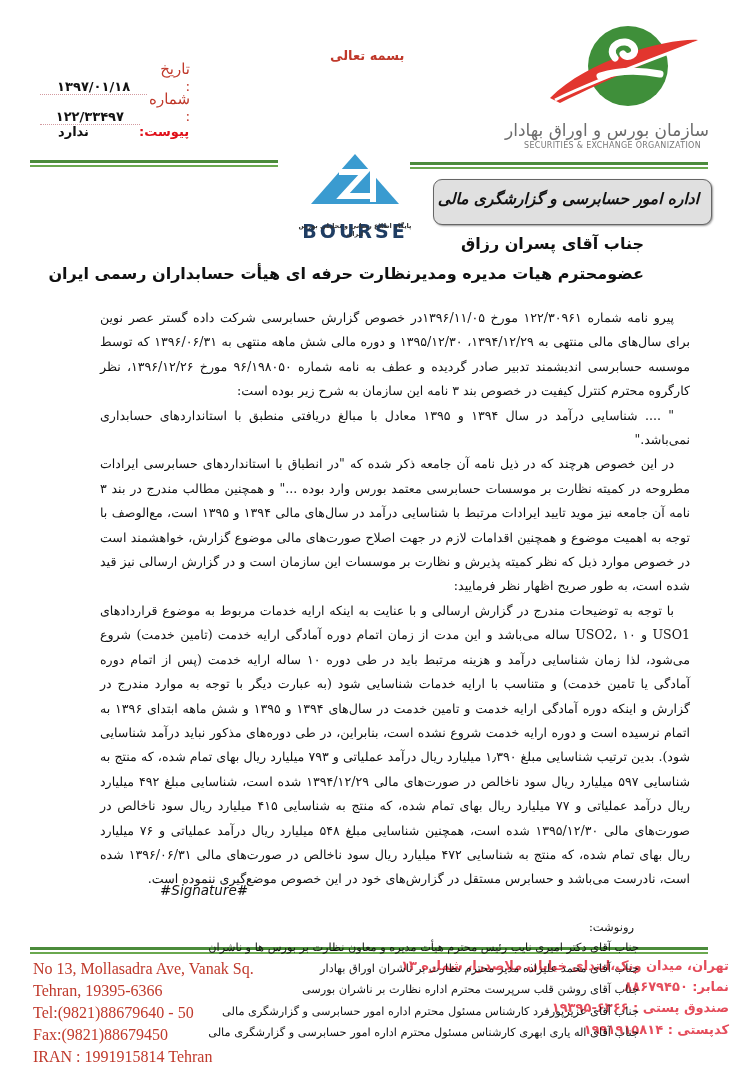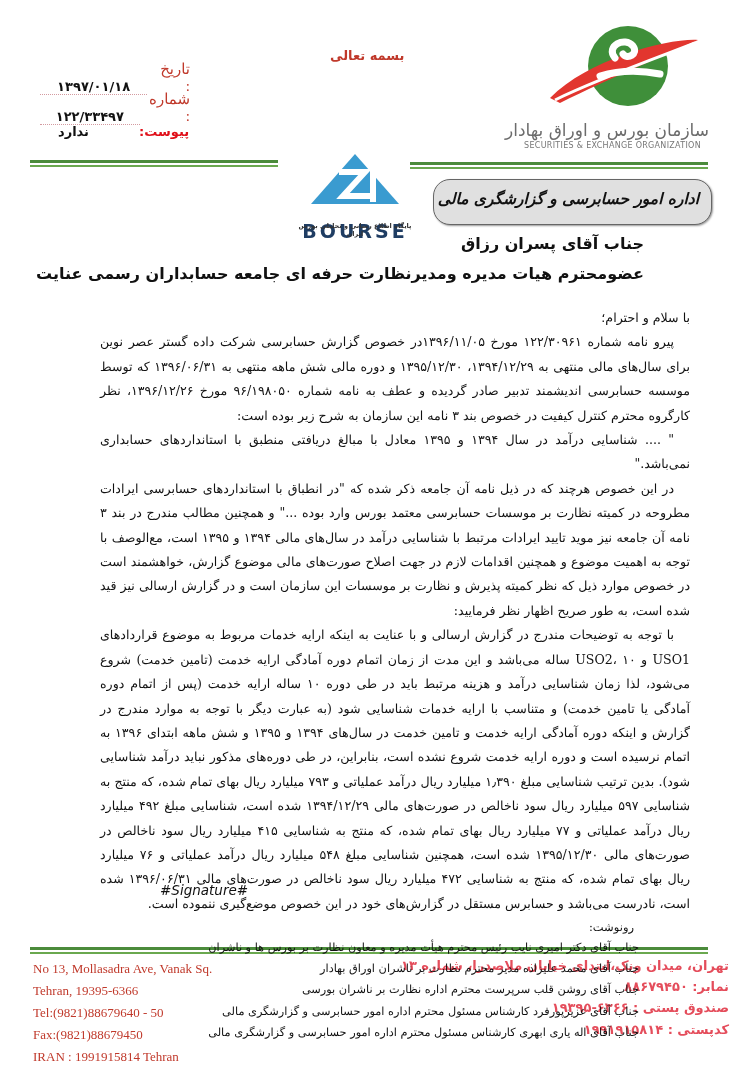--- a/index.html
+++ b/index.html
@@ -23,37 +23,37 @@
   .green-line { position:absolute; height:7px; }
   .green-line::before, .green-line::after { content:""; position:absolute; left:0; right:0; }
   .green-line::before { top:0; height:3px; background:#4b8b3b; }
   .green-line::after { top:5px; height:2px; background:#6aa84f; }
 
   
   .bourse-logo { left:295px; top:152px; width:120px; height:75px; }
   .bourse-text { left:295px; top:200px; width:120px; text-align:center; font-size:19px; letter-spacing:3px; color:#1f3d63; font-weight:bold;margin-top:20px; }
   .bourse-sub { left:295px; top:222px; width:120px; text-align:center; font-size:6.5px; color:#333; direction:rtl; font-weight:bold; }
 
-  .dept-box { left:433px; top:179px; width:277px; height:44px; background:#e0e0e0; border:1px solid #666; border-radius:17px; box-shadow:1px 1px 2px #999; }
+  .dept-box { left:433px; top:179px; width:277px; height:44px; background:#e0e0e0; border:1px solid #666; border-radius:9px; box-shadow:1px 1px 2px #999; }
   .dept-title { position:absolute; right:12px; top:10px; font-weight:bold; font-style:italic; font-size:15.5px; direction:rtl; color:#111; }
 
   .recipient { right:95px; top:234px; font-weight:bold; font-size:16px; direction:rtl; }
   .recipient-role { right:95px; top:264px; font-weight:bold; font-size:16px; direction:rtl; }
 
   .body-text { position:absolute; left:100px; width:590px; font-family:"DejaVu Serif", serif; font-size:12.6px; line-height:24.4px; direction:rtl; text-align:justify; text-align-last:right; }
   .para { margin:0; }
   .indent { text-indent:16px; }
 
   .signature { left:160px; top:882px; font-family:"DejaVu Sans", sans-serif; font-size:13.5px;font-style:italic; }
 
   .cc-label { right:105px; top:920px; font-family:"DejaVu Serif", serif; font-size:11.5px; direction:rtl; }
   .cc-list { position:absolute; right:100px; top:937px; width:560px; font-family:"DejaVu Serif", serif; font-size:11.3px; line-height:21.2px; direction:rtl; text-align:right; z-index:3; }
   .cc-item { white-space:nowrap; }
 
-  .addr-en { left:33px; top:958px; font-family:"Liberation Serif", serif; color:#c0392b; font-size:13px; line-height:22px; }
+  .addr-en { left:33px; top:958px; font-family:"Liberation Serif", serif; color:#c0392b; font-size:16px; line-height:22px; }
   .addr-fa { right:10px; top:955px; color:#e23a4a; font-weight:bold; font-size:13px; line-height:21.2px; direction:rtl; text-align:right; opacity:0.9; z-index:2; }
 </style>
 </head>
 <body>
 
 <div class="abs bismillah">بسمه تعالی</div>
 
 <div class="meta-row" style="left:40px; top:60px; width:150px;">
   <span class="meta-value">۱۳۹۷/۰۱/۱۸</span>
   <span class="meta-label" style="margin-left:6px;">تاریخ :</span>
@@ -87,24 +87,23 @@
   <path d="M78 14 L78 50" stroke="#fff" stroke-width="6"></path>
 </svg>
 <div class="abs bourse-text">BOURSE</div>
 <div class="abs bourse-sub">پایگاه اطلاع رسانی و تحلیلی بورس ایران</div>
 
 <div class="abs dept-box">
   <span class="dept-title">اداره امور حسابرسی و گزارشگری مالی</span>
 </div>
 
 <div class="abs recipient">جناب آقای پسران رزاق</div>
-<div class="abs recipient-role">عضومحترم هیات مدیره ومدیرنظارت حرفه ای جامعه حسابداران رسمی عنایت</div>
+<div class="abs recipient-role">عضومحترم هیات مدیره ومدیرنظارت حرفه ای هیأت حسابداران رسمی ایران</div>
 
 <div class="body-text" style="top:306px;">
-  <p class="para">با سلام و احترام؛</p>
   <p class="para indent">پیرو نامه شماره ۱۲۲/۳۰۹۶۱ مورخ ۱۳۹۶/۱۱/۰۵در خصوص گزارش حسابرسی شرکت داده گستر عصر نوین برای سال‌های مالی منتهی به ۱۳۹۴/۱۲/۲۹، ۱۳۹۵/۱۲/۳۰ و دوره مالی شش ماهه منتهی به ۱۳۹۶/۰۶/۳۱ که توسط موسسه حسابرسی اندیشمند تدبیر صادر گردیده و عطف به نامه شماره ۹۶/۱۹۸۰۵۰ مورخ ۱۳۹۶/۱۲/۲۶، نظر کارگروه محترم کنترل کیفیت در خصوص بند ۳ نامه این سازمان به شرح زیر بوده است:</p>
   <p class="para indent">" .... شناسایی درآمد در سال ۱۳۹۴ و ۱۳۹۵ معادل با مبالغ دریافتی منطبق با استانداردهای حسابداری نمی‌باشد."</p>
   <p class="para indent">در این خصوص هرچند که در ذیل نامه آن جامعه ذکر شده که "در انطباق با استانداردهای حسابرسی ایرادات مطروحه در کمیته نظارت بر موسسات حسابرسی معتمد بورس وارد بوده ..." و همچنین مطالب مندرج در بند ۳ نامه آن جامعه نیز موید تایید ایرادات مرتبط با شناسایی درآمد در سال‌های مالی ۱۳۹۴ و ۱۳۹۵ است، مع‌الوصف با توجه به اهمیت موضوع و همچنین اقدامات لازم در جهت اصلاح صورت‌های مالی موضوع گزارش، خواهشمند است در خصوص موارد ذیل که نظر کمیته پذیرش و نظارت بر موسسات این سازمان است و در گزارش ارسالی نیز قید شده است، به طور صریح اظهار نظر فرمایید:</p>
   <p class="para indent">با توجه به توضیحات مندرج در گزارش ارسالی و با عنایت به اینکه ارایه خدمات مربوط به موضوع قراردادهای USO1 و USO2، ۱۰ ساله می‌باشد و این مدت از زمان اتمام دوره آمادگی ارایه خدمت (تامین خدمت) شروع می‌شود، لذا زمان شناسایی درآمد و هزینه مرتبط باید در طی دوره ۱۰ ساله ارایه خدمت (پس از اتمام دوره آمادگی یا تامین خدمت) و متناسب با ارایه خدمات شناسایی شود (به عبارت دیگر با توجه به موارد مندرج در گزارش و اینکه دوره آمادگی ارایه خدمت و تامین خدمت در سال‌های ۱۳۹۴ و ۱۳۹۵ و شش ماهه ابتدای ۱۳۹۶ به اتمام نرسیده است و دوره ارایه خدمت شروع نشده است، بنابراین، در طی دوره‌های مذکور نباید درآمد شناسایی شود). بدین ترتیب شناسایی مبلغ ۱٫۳۹۰ میلیارد ریال درآمد عملیاتی و ۷۹۳ میلیارد ریال بهای تمام شده، که منتج به شناسایی ۵۹۷ میلیارد ریال سود ناخالص در صورت‌های مالی ۱۳۹۴/۱۲/۲۹ شده است، شناسایی مبلغ ۴۹۲ میلیارد ریال درآمد عملیاتی و ۷۷ میلیارد ریال بهای تمام شده، که منتج به شناسایی ۴۱۵ میلیارد ریال سود ناخالص در صورت‌های مالی ۱۳۹۵/۱۲/۳۰ شده است، همچنین شناسایی مبلغ ۵۴۸ میلیارد ریال درآمد عملیاتی و ۷۶ میلیارد ریال بهای تمام شده، که منتج به شناسایی ۴۷۲ میلیارد ریال سود ناخالص در صورت‌های مالی ۱۳۹۶/۰۶/۳۱ شده است، نادرست می‌باشد و حسابرس مستقل در گزارش‌های خود در این خصوص موضع‌گیری ننموده است.</p>
 </div>
 
 <div class="abs signature">#Signature#</div>
 
 <div class="abs cc-label">رونوشت:</div>
 <div class="cc-list">

